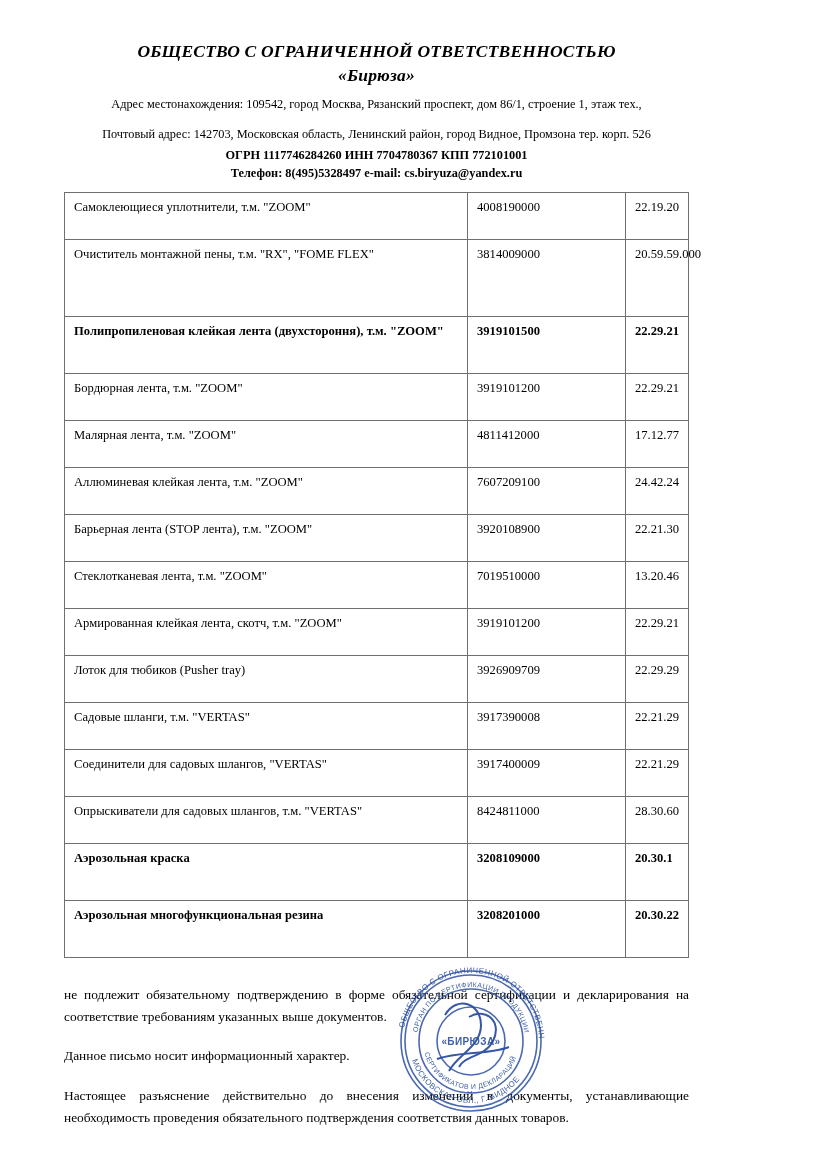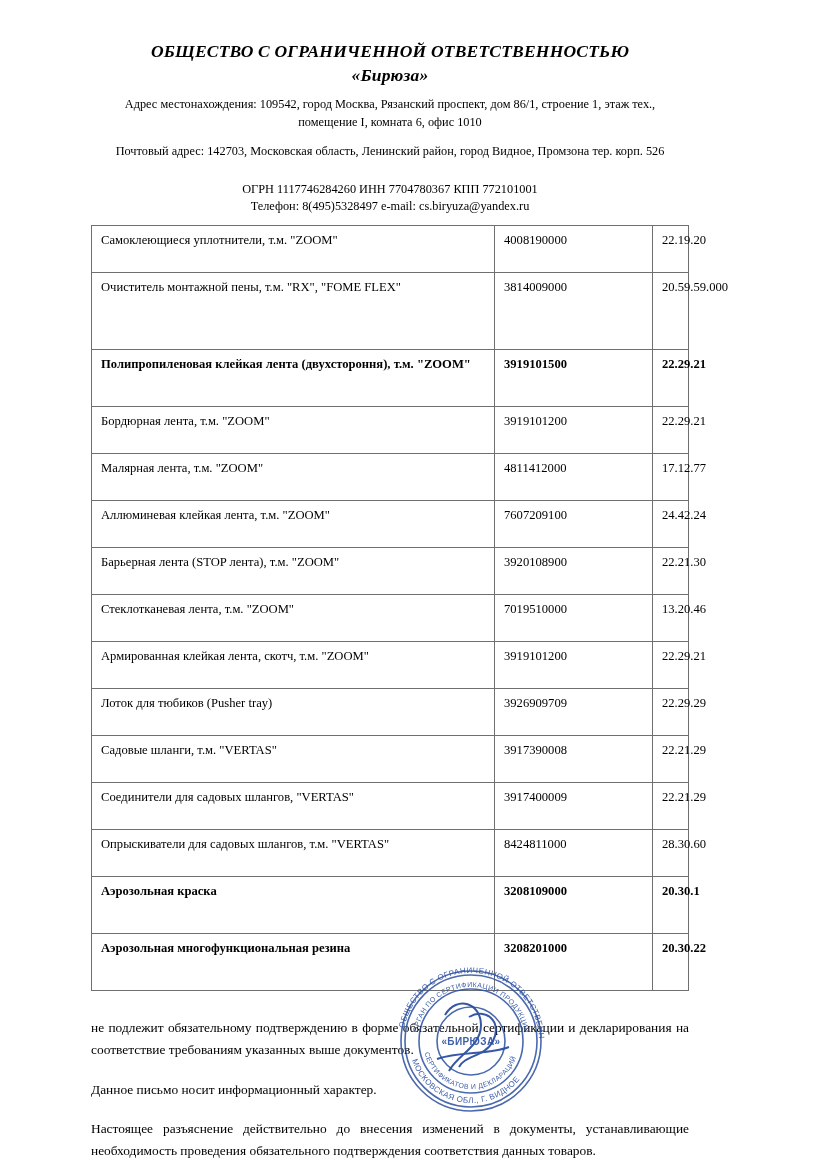--- a/index.html
+++ b/index.html
@@ -13,21 +13,21 @@
     font-family: "Liberation Serif", serif;
     color: #000000;
     position: relative;
     overflow: hidden;
   }
   .page {
     position: relative;
     width: 749px;
     height: 1169px;
     box-sizing: border-box;
-    padding: 40px 60px 20px 91px;
+    padding: 40px 60px 20px 64px;
   }
 
   
   .org-title {
     text-align: center;
     font-weight: bold;
     font-style: italic;
     font-size: 17.5px;
     line-height: 1.35;
     letter-spacing: 0.2px;
@@ -41,24 +41,25 @@
     font-size: 12.3px;
     line-height: 1.42;
   }
   .addr-block .row {
     display: block;
   }
   .postal {
     margin-top: 12px;
   }
   .reg-block {
-    margin-top: 20px;
+    margin-top: 4px;
     text-align: center;
     font-size: 12.3px;
     line-height: 1.45;
+    font-weight: bold;
   }
   .reg-block .row {
     display: block;
   }
 
   
   table.goods {
     margin-top: 9px;
     width: 100%;
     border-collapse: collapse;
@@ -115,21 +116,20 @@
 
 <div class="page">
 
   <div class="org-title">
     <span>ОБЩЕСТВО С ОГРАНИЧЕННОЙ ОТВЕТСТВЕННОСТЬЮ</span>
     <span class="line2">«Бирюза»</span>
   </div>
 
   <div class="addr-block">
     <span class="row">Адрес местонахождения: 109542, город Москва, Рязанский проспект, дом 86/1, строение 1, этаж тех.,</span>
-    <span class="row">помещение I, комната 6, офис 1010</span>
     <span class="row postal">Почтовый адрес: 142703, Московская область, Ленинский район, город Видное, Промзона тер. корп. 526</span>
   </div>
 
   <div class="reg-block">
     <span class="row">ОГРН 1117746284260 ИНН 7704780367 КПП 772101001</span>
     <span class="row">Телефон: 8(495)5328497 e-mail: cs.biryuza@yandex.ru</span>
   </div>
 
   <table class="goods">
     <tbody>

